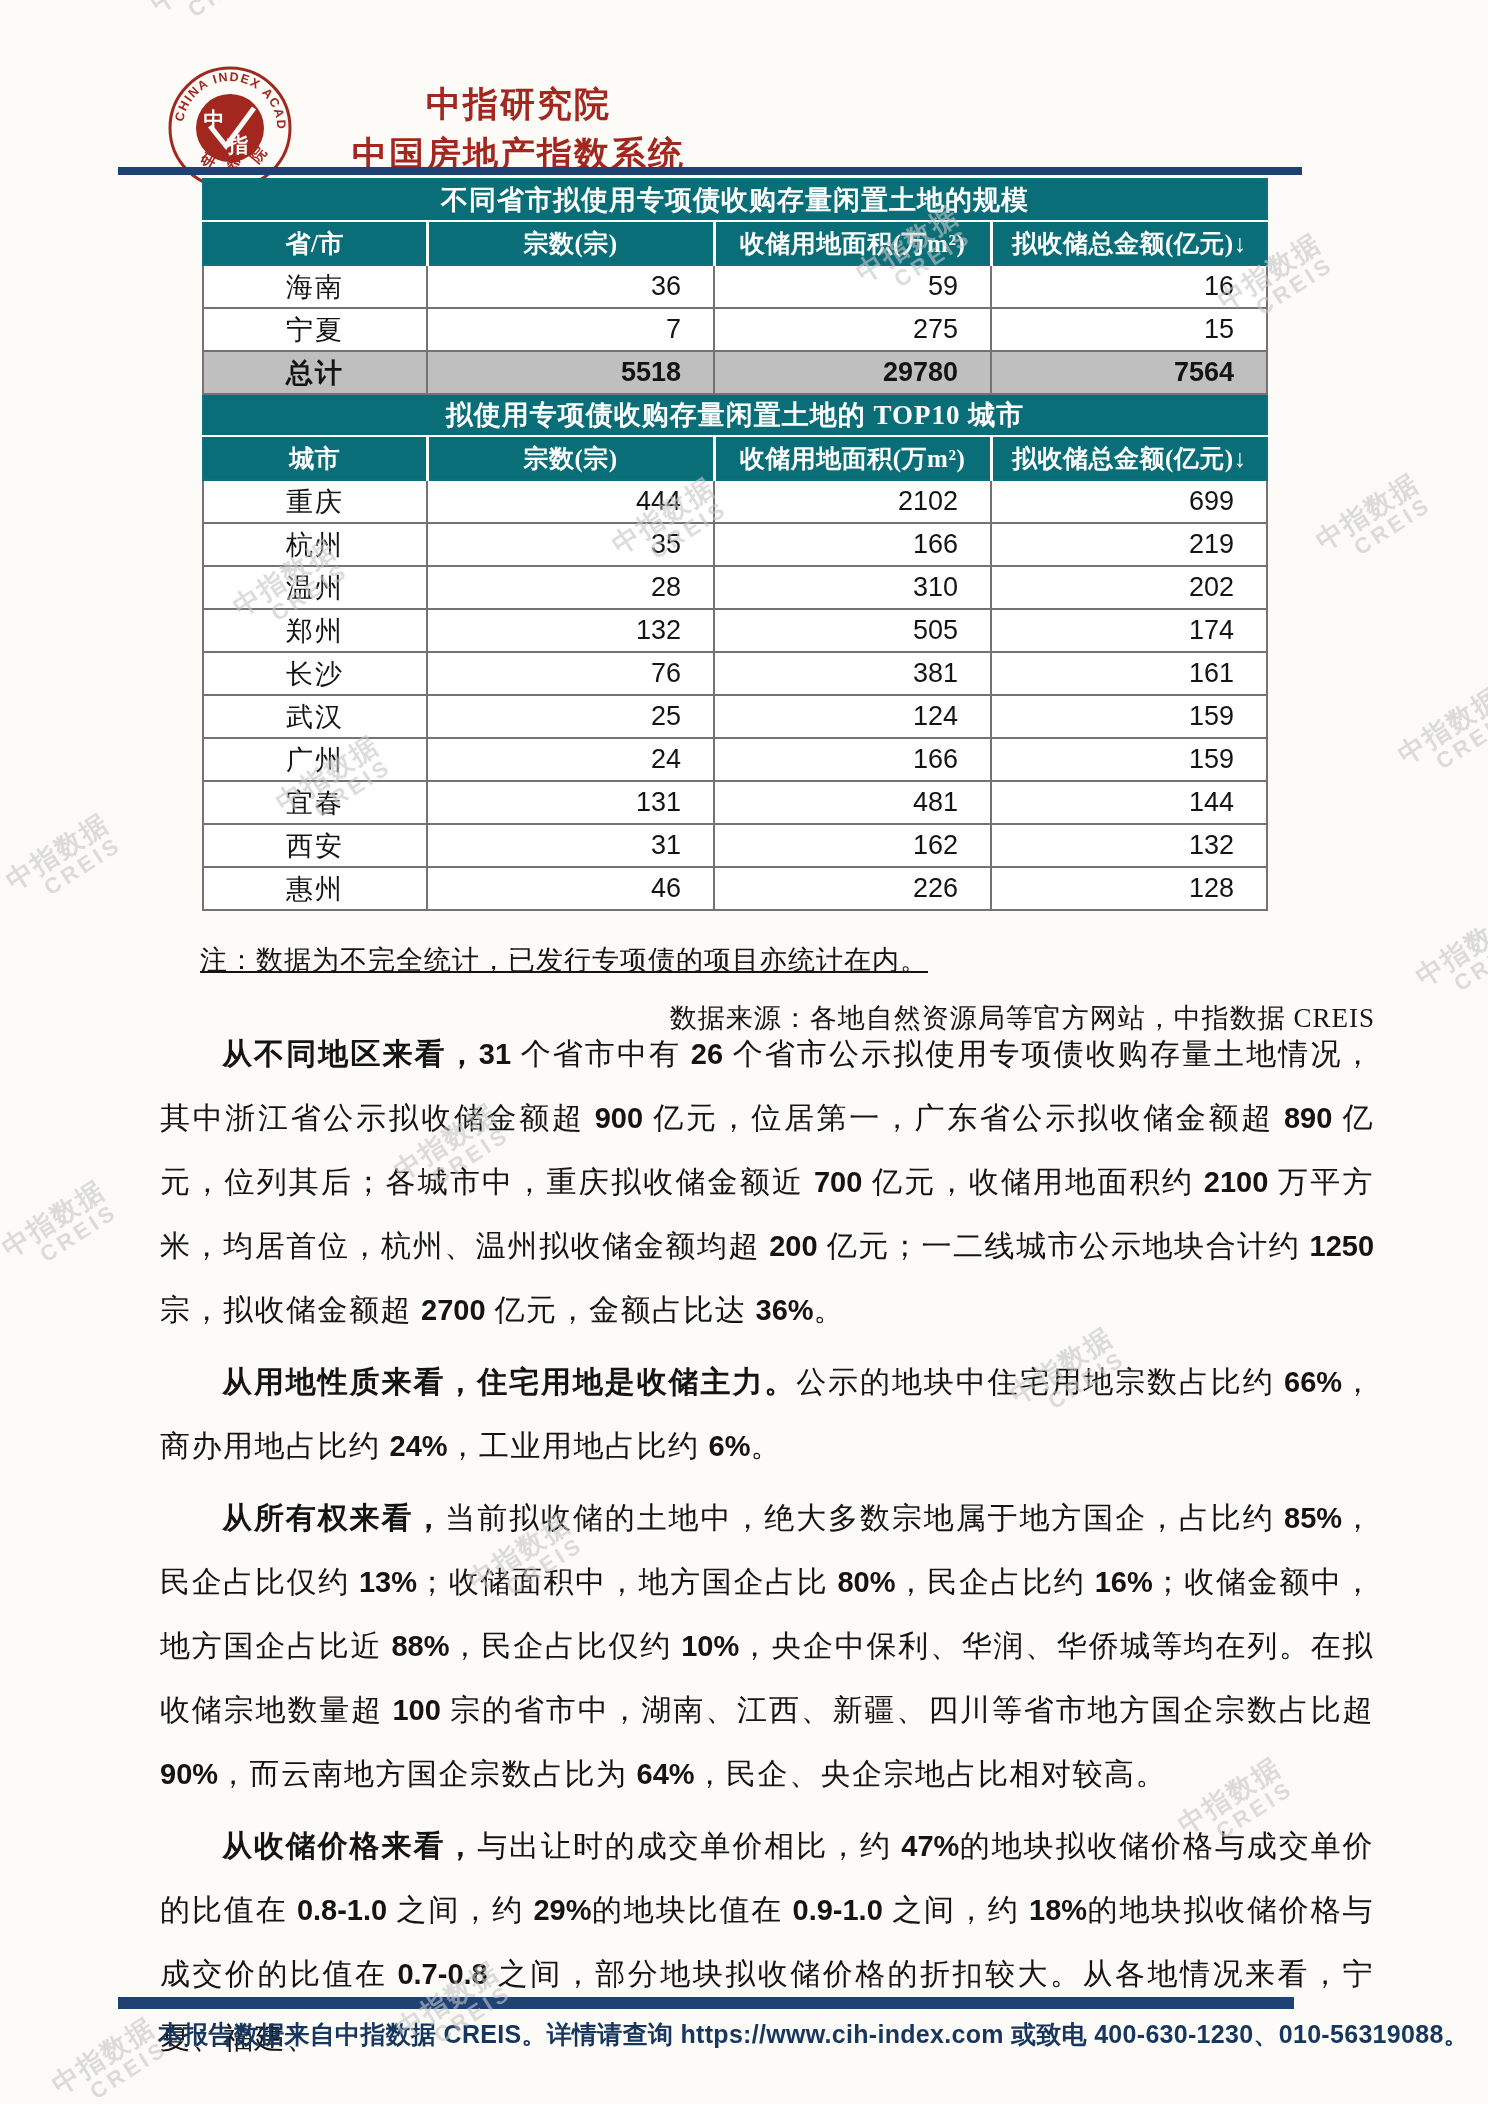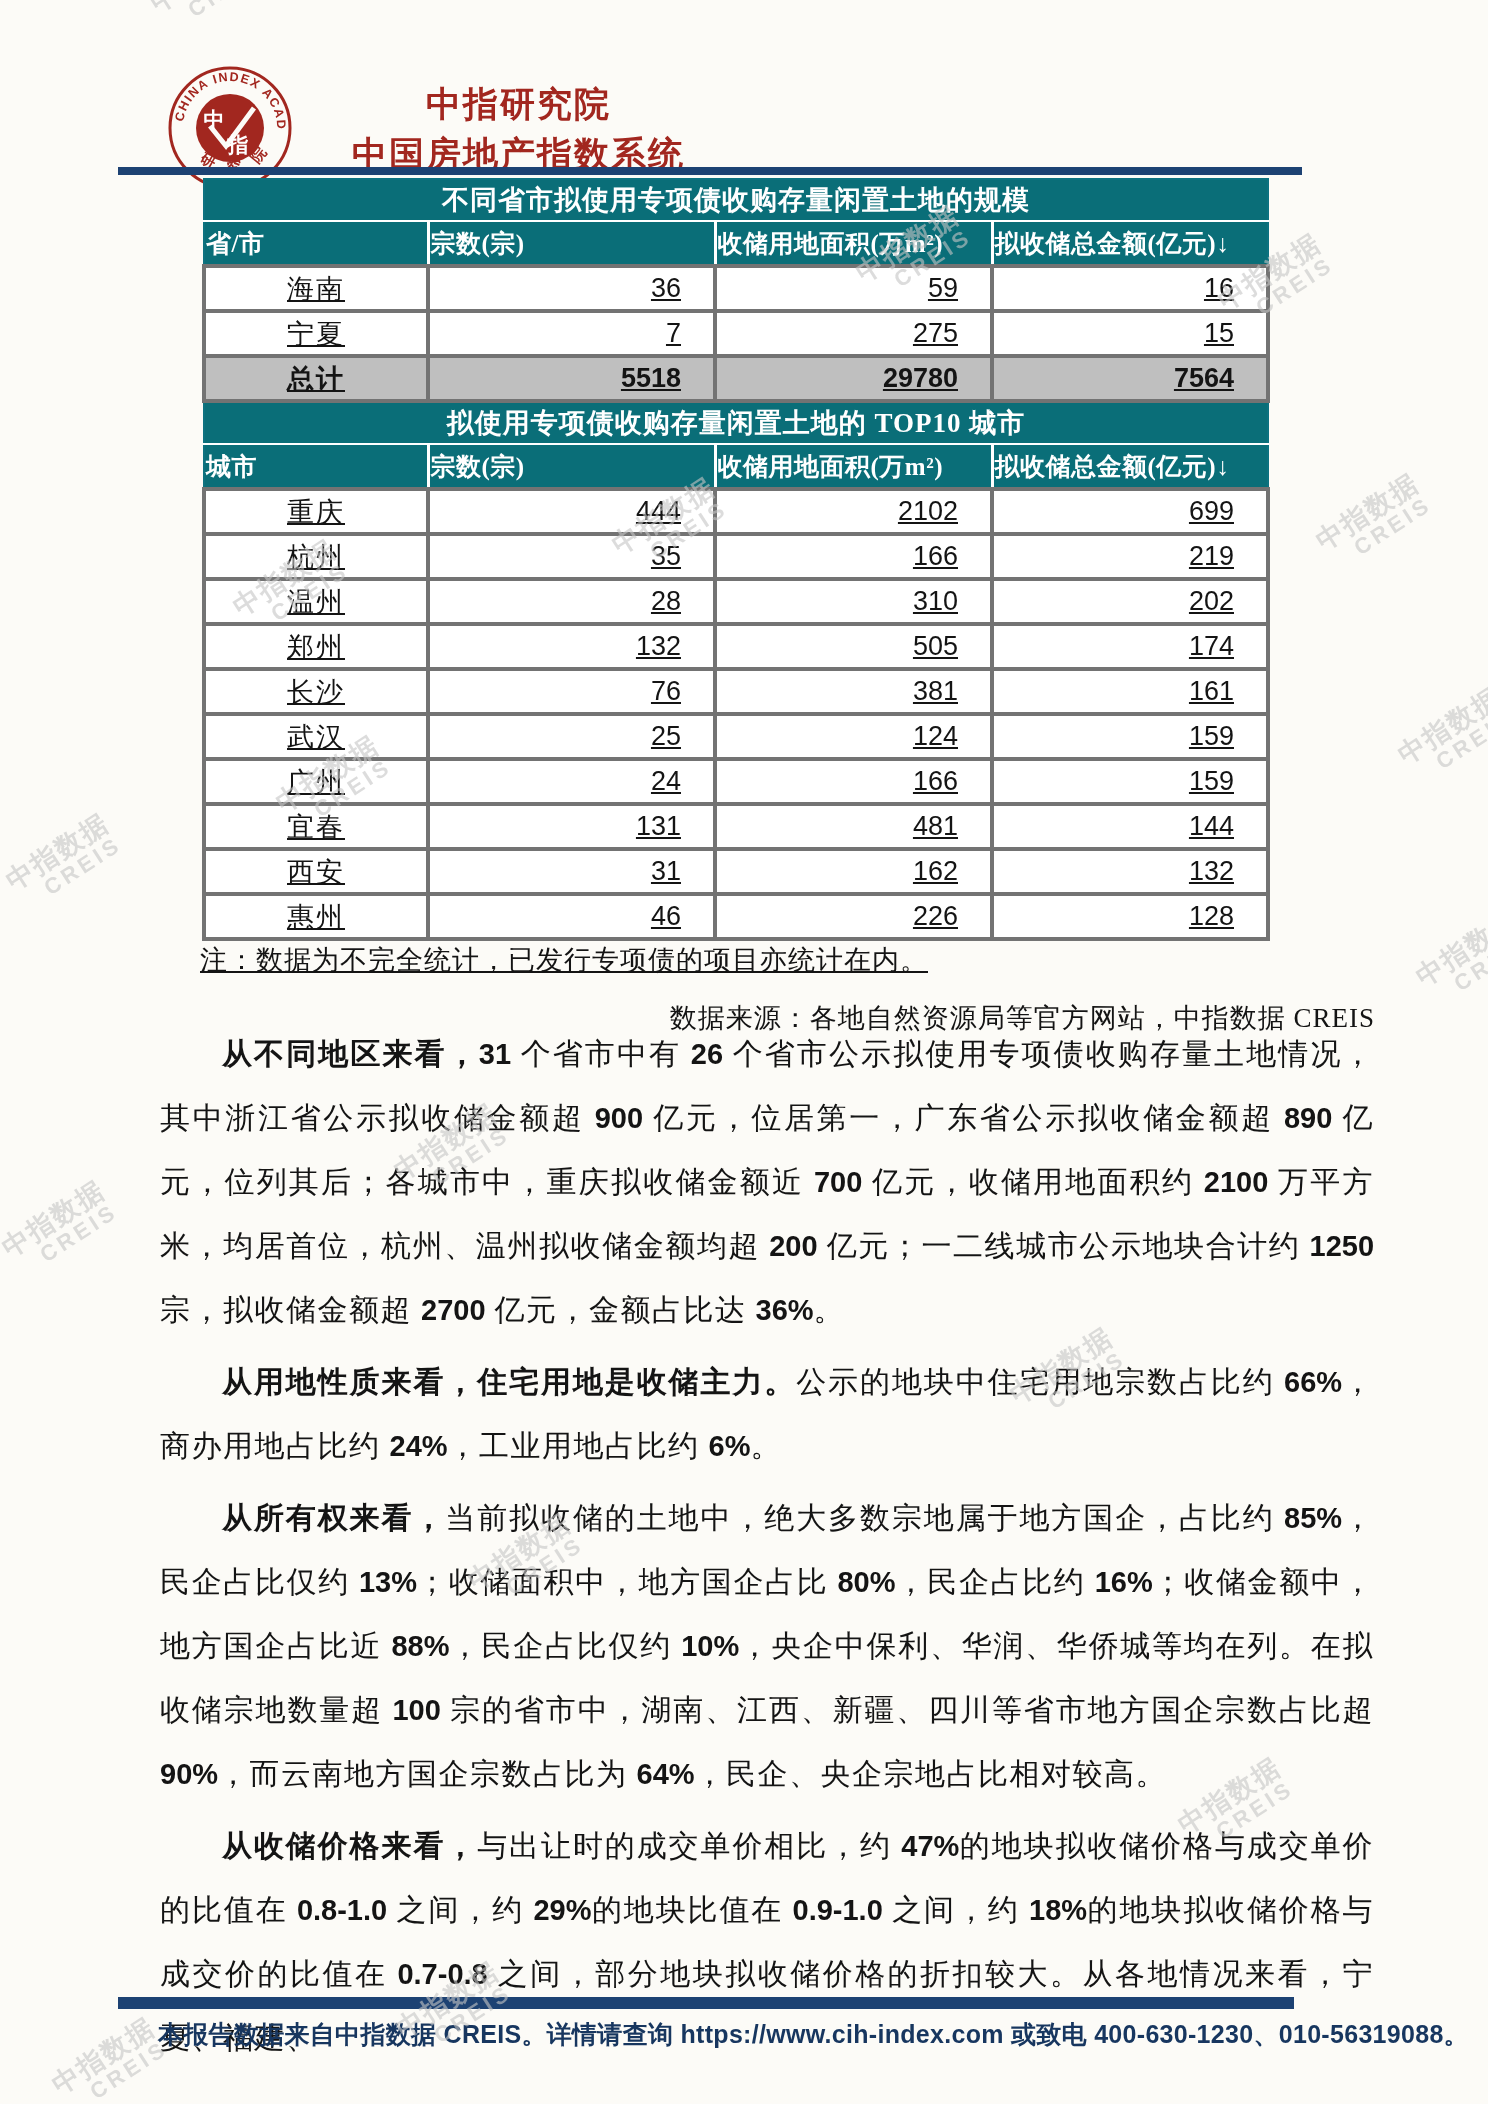--- a/index.html
+++ b/index.html
@@ -14,23 +14,23 @@
     font-family:"Liberation Sans","DejaVu Sans",sans-serif;font-weight:700;}
   .brand .l1{font-size:35px;letter-spacing:2px;line-height:44px;text-align:center;}
   .brand .l2{font-size:35px;letter-spacing:2px;line-height:44px;margin-top:6px;}
   .rule-top{position:absolute;left:118px;top:167px;width:1184px;height:8px;background:#1d4273;}
   
   .tablewrap{position:absolute;left:202px;top:178px;width:1064px;}
   table.rpt{width:1064px;border-collapse:collapse;table-layout:fixed;border:2px solid #0d7280;}
   .t-title td{background:#0a6e78;color:#fff;font-weight:700;font-size:27px;
     text-align:center;height:38px;border-bottom:2px solid #fff;letter-spacing:1px;}
   .t-head th{background:#0a6e78;color:#fff;font-weight:700;font-size:25px;
-    text-align:left;height:40px;border-bottom:2px solid #0d7280;letter-spacing:0.5px;}
+    text-align:center;height:40px;border-bottom:2px solid #0d7280;letter-spacing:0.5px;}
   .t-head th + th{border-left:3px solid #ffffff;}
-  tbody.data td{height:39px;border:4px solid #737373;background:#fff;font-size:27px;text-decoration:underline;}
+  tbody.data td{height:39px;border:2px solid #737373;background:#fff;font-size:27px;}
   td.c-name{text-align:center;letter-spacing:2px;}
   td.c-num{text-align:right;padding-right:32px;
     font-family:"Liberation Sans","DejaVu Sans",sans-serif;font-size:26px;}
   tr.row-total td{background:#bfbfbf;font-weight:700;}
   
   .note-line{position:absolute;left:200px;top:942px;font-size:27px;letter-spacing:1px;text-decoration:underline;}
   .source-line{position:absolute;right:113px;top:992px;font-size:27px;letter-spacing:1px;text-align:right;margin-top:8px;}
   
   .bodytext{position:absolute;left:160px;top:1022px;width:1214px;
     font-size:30px;line-height:63px;text-align:justify;letter-spacing:1.5px;}

